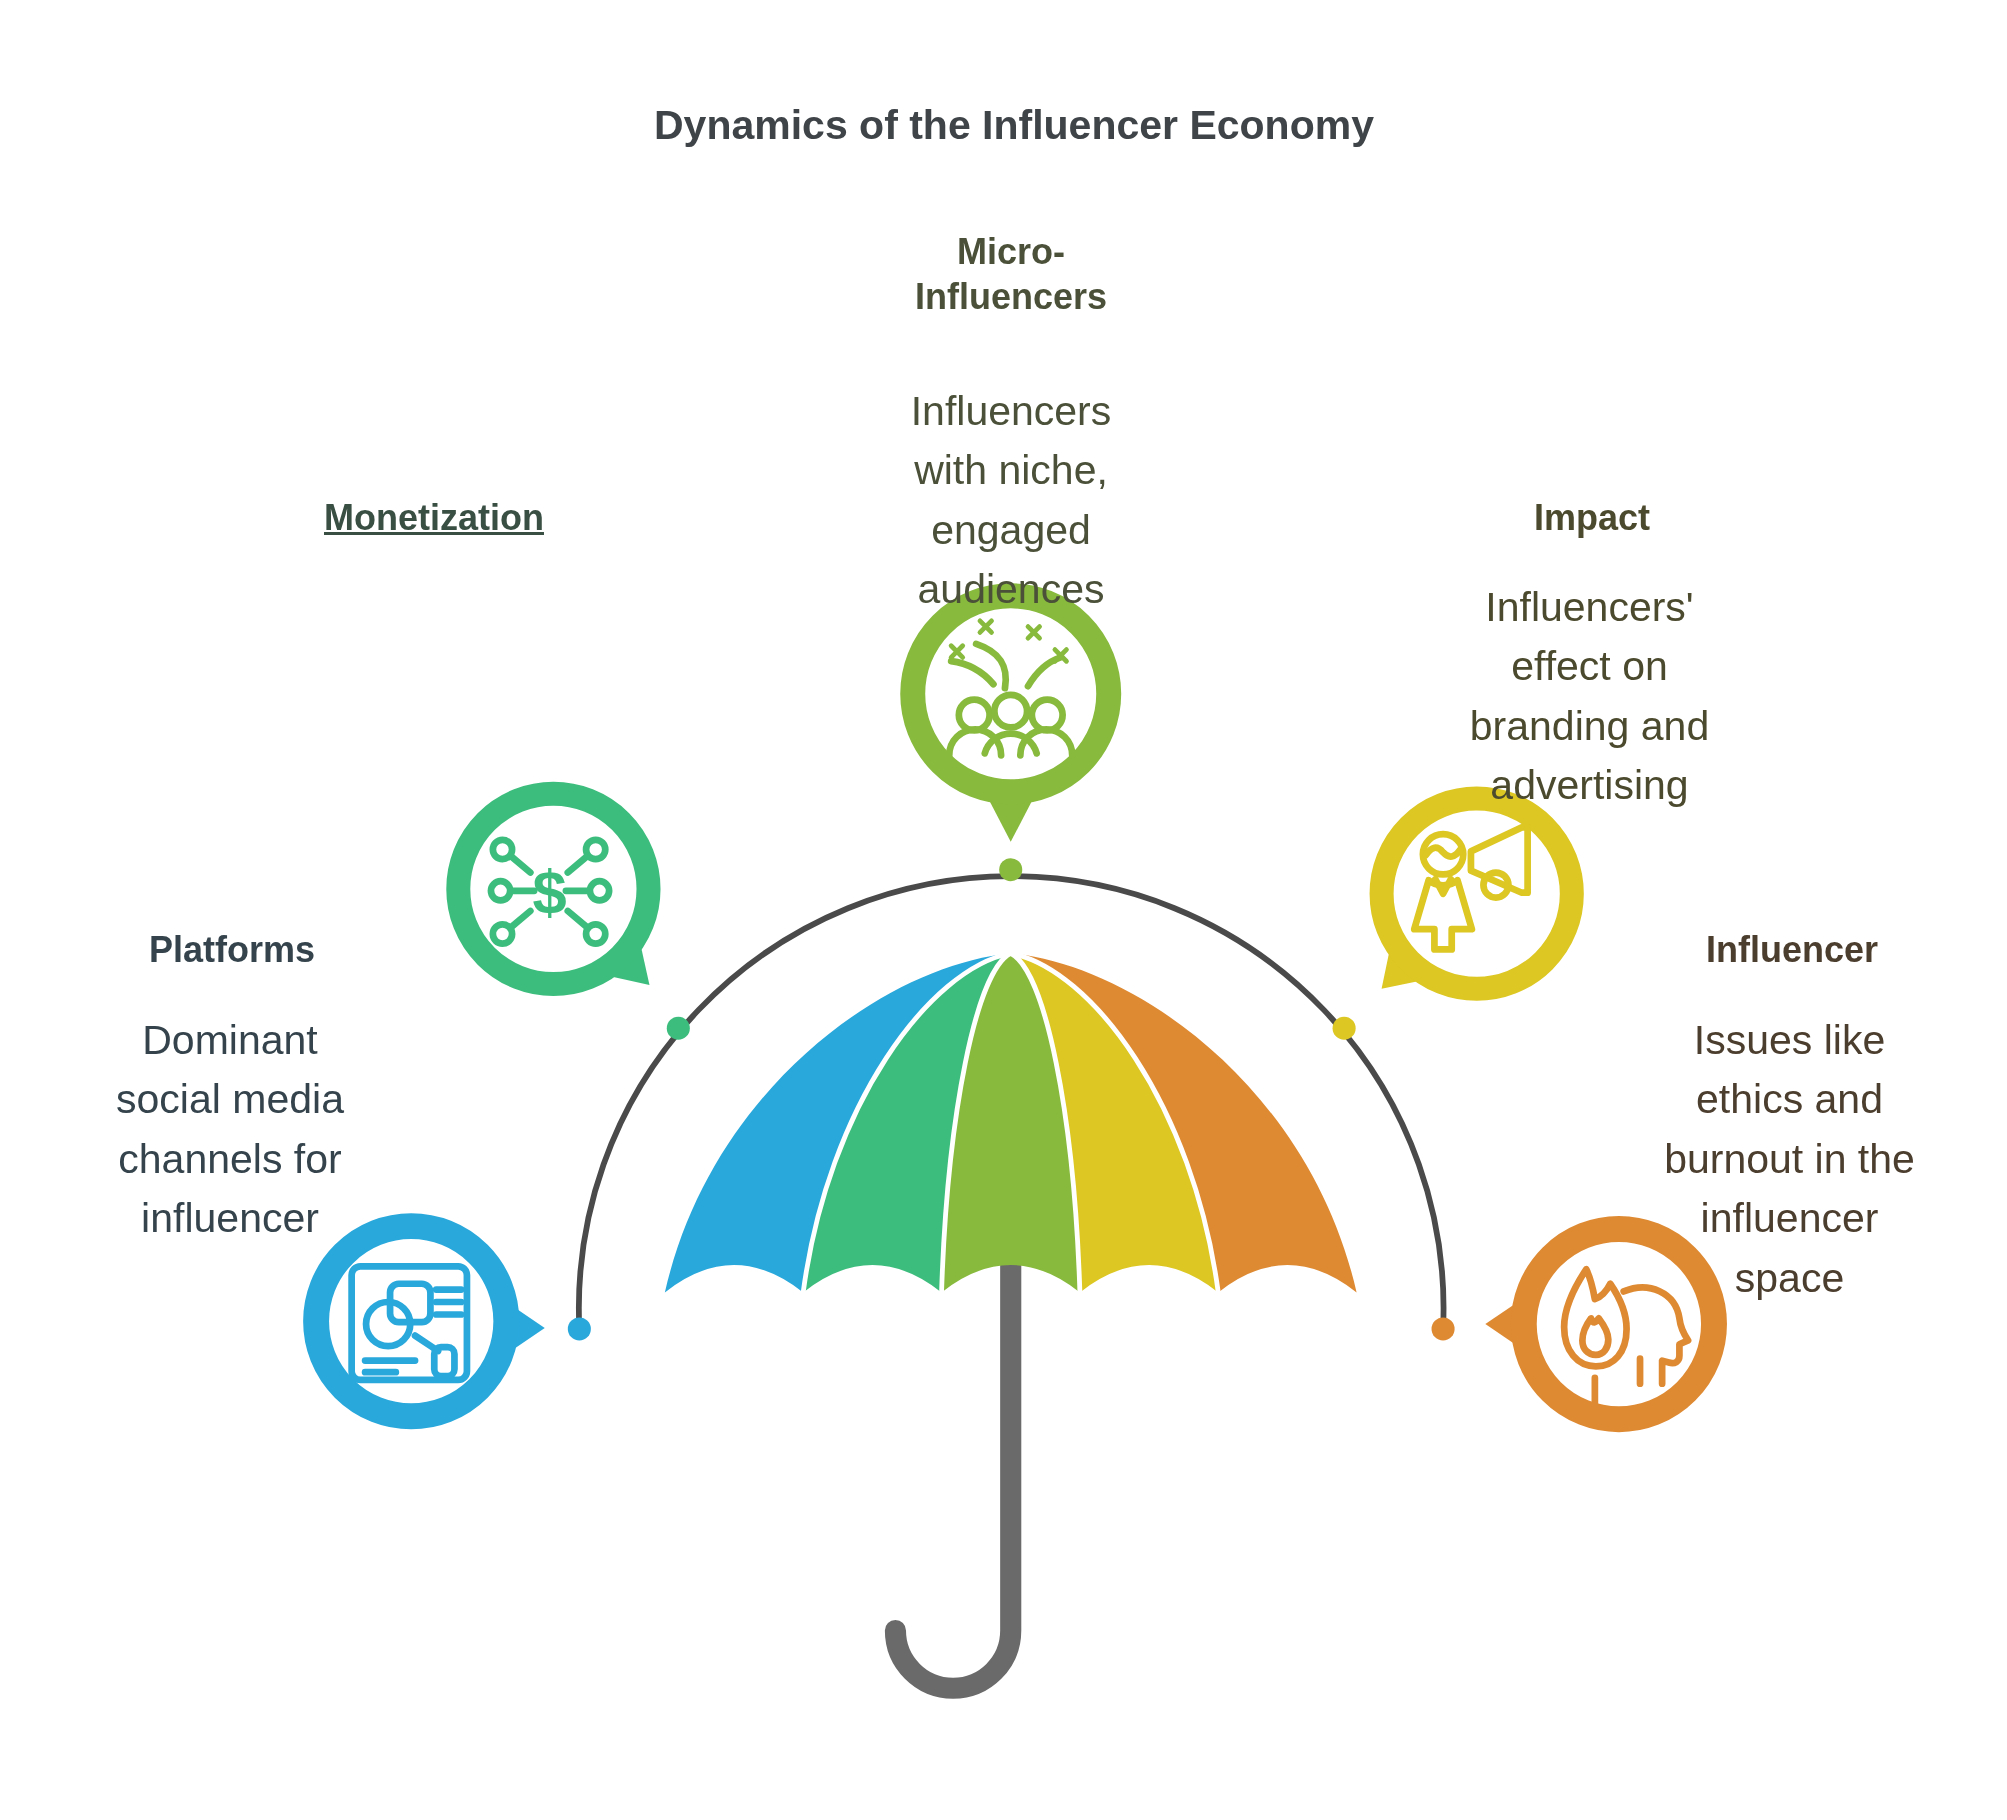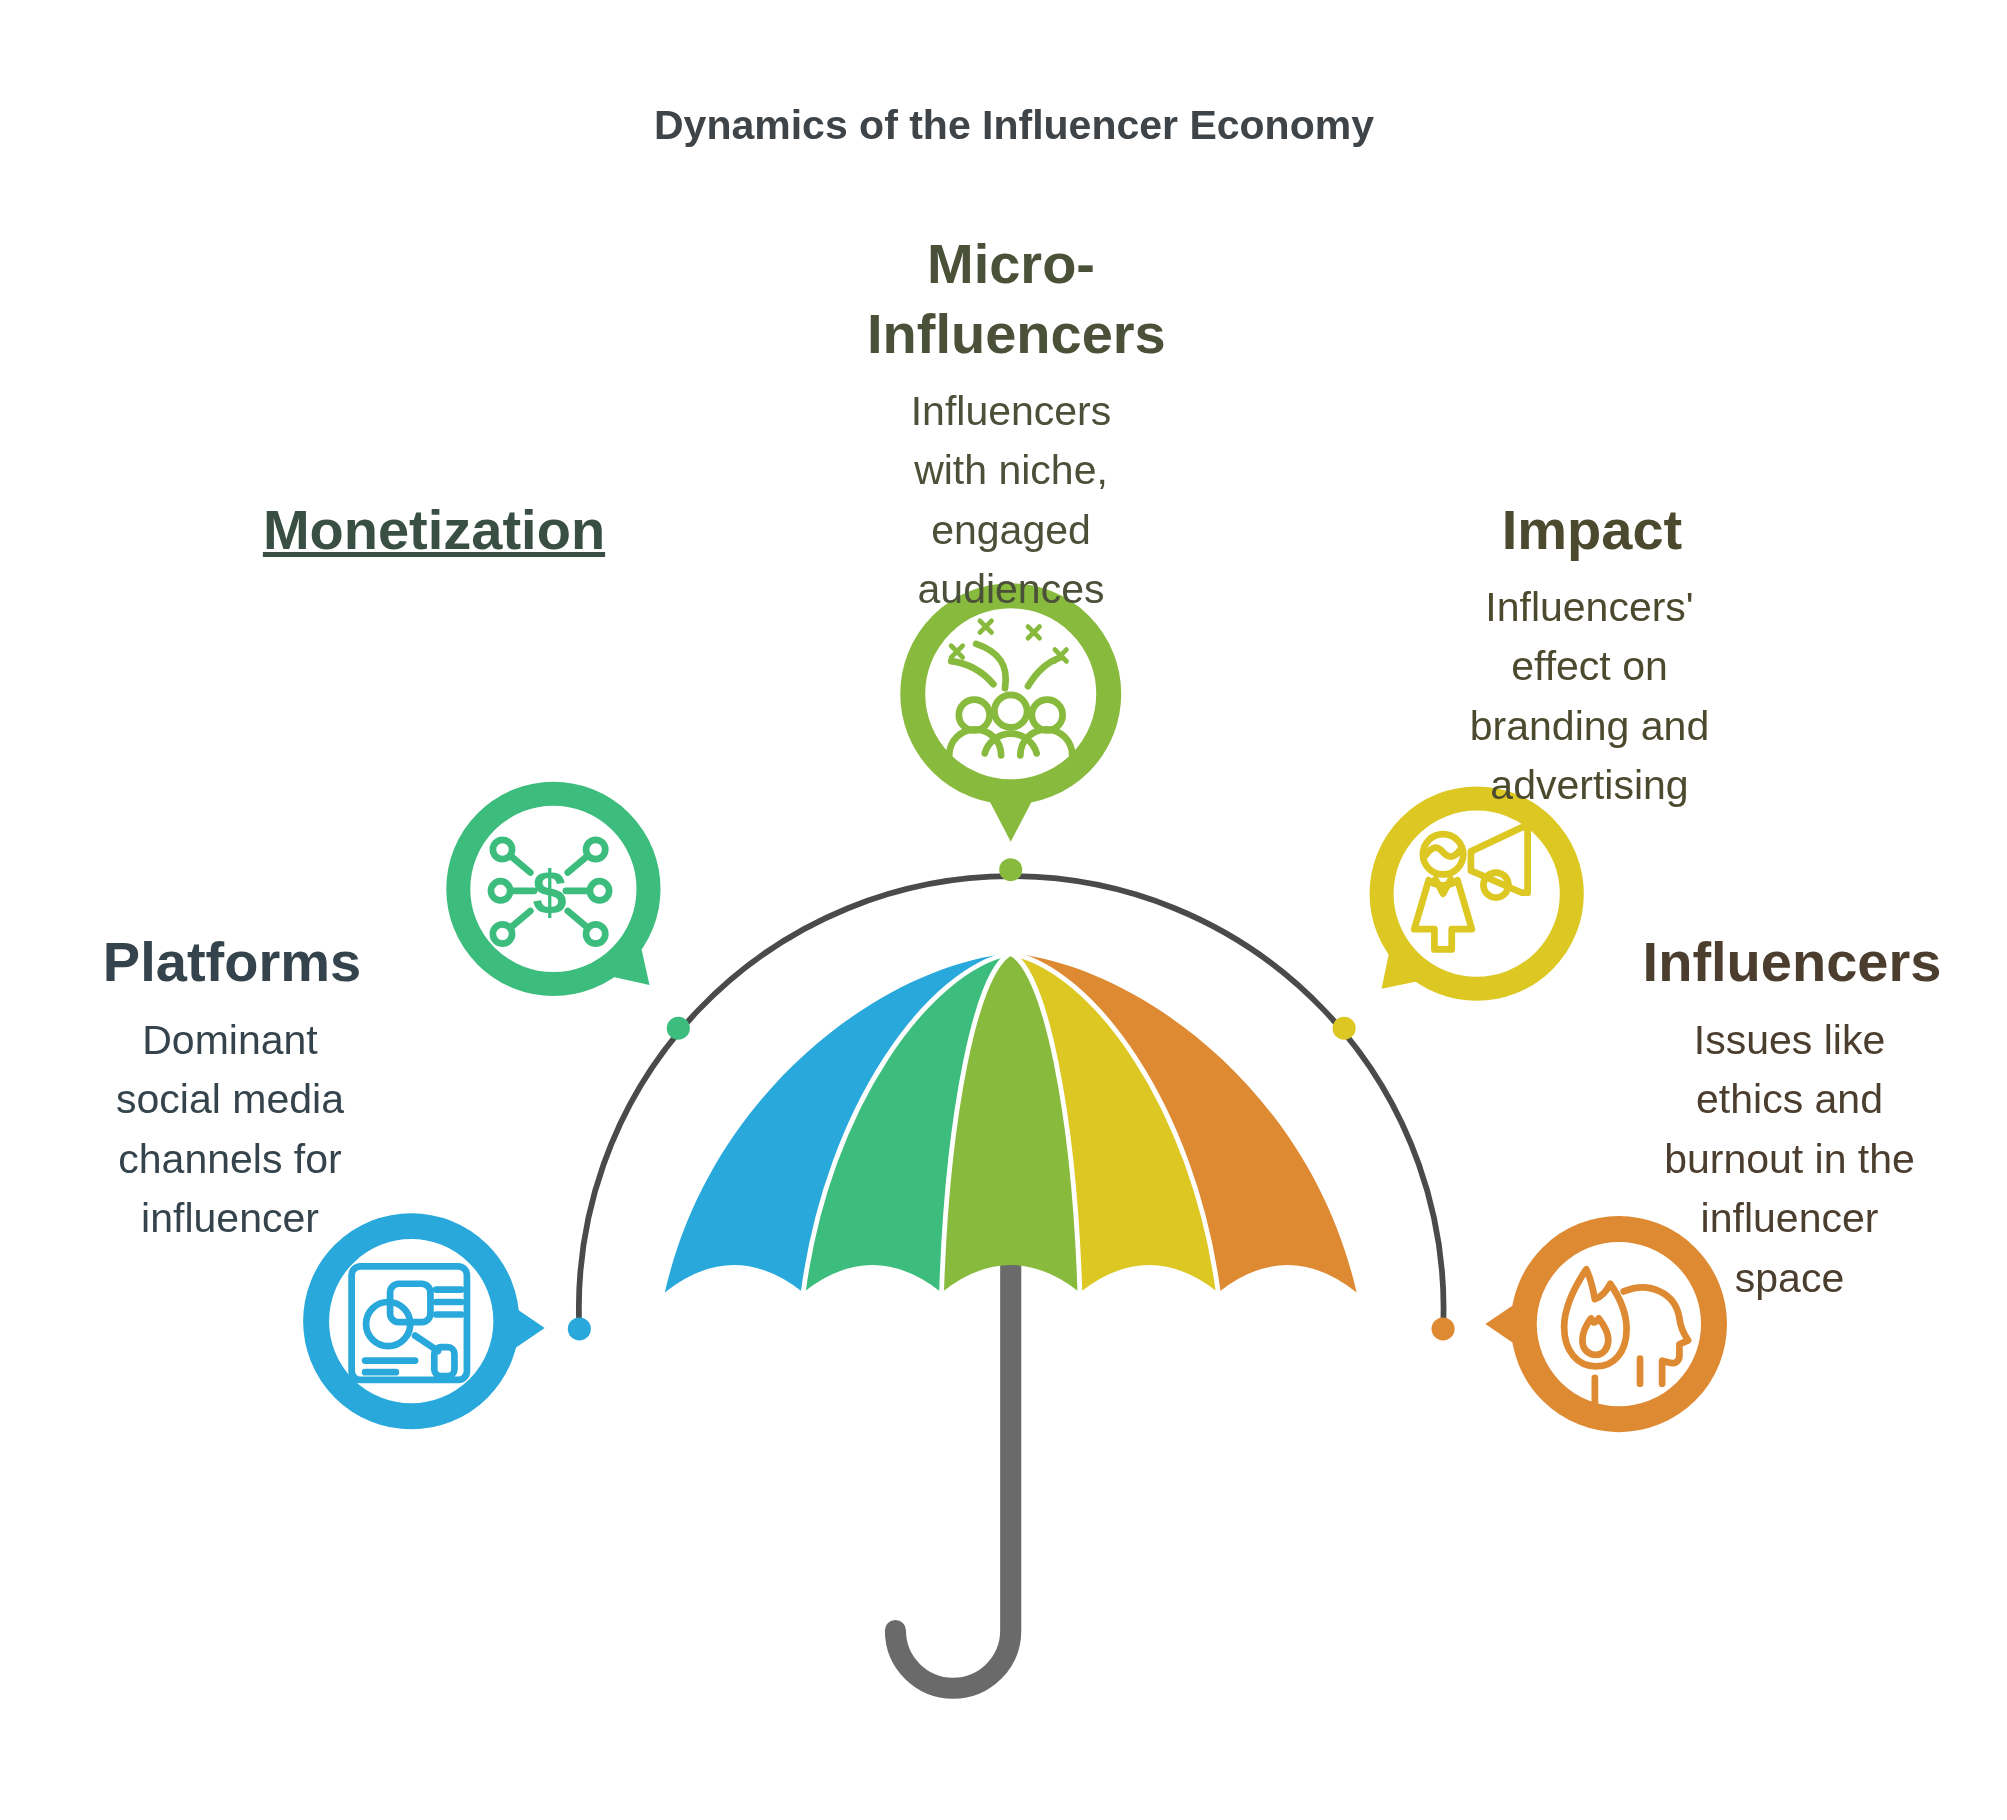--- a/index.html
+++ b/index.html
@@ -5,21 +5,21 @@
   html,body{margin:0;padding:0;background:#ffffff;}
   .canvas{
     position:relative;width:2008px;height:1821px;background:#ffffff;
     font-family:"Liberation Sans","DejaVu Sans",sans-serif;overflow:hidden;
   }
   svg.layer{position:absolute;left:0;top:0;}
   .title{
     position:absolute;font-weight:700;font-size:41px;text-align:center;
     color:var(--c-title_text);
   }
-  .heading{position:absolute;font-weight:700;font-size:56px;line-height:1.25;text-align:center;}
+  .heading{position:absolute;font-weight:700;font-size:36px;line-height:1.25;text-align:center;}
   .body-text{position:absolute;font-size:41px;line-height:1.45;text-align:center;}
   .c-micro{color:var(--c-micro_text);}
   .c-monetization{color:var(--c-monetization_text);}
   .c-impact{color:var(--c-impact_text);}
   .c-platforms{color:var(--c-platforms_text);}
   .c-challenges{color:var(--c-challenges_text);}
   
   .f-blue{fill:var(--c-blue);}   .s-blue{stroke:var(--c-blue);}
   .f-green{fill:var(--c-green);} .s-green{stroke:var(--c-green);}
   .f-olive{fill:var(--c-olive);} .s-olive{stroke:var(--c-olive);}
@@ -153,17 +153,17 @@
   <div class="body-text c-micro" style="left:886px;top:382px;width:250px;">Influencers with niche, engaged audiences</div>
 
   <div class="heading c-monetization" style="left:213px;top:495px;width:442px;text-decoration:underline;">Monetization</div>
 
   <div class="heading c-impact" style="left:1400px;top:495px;width:384px;">Impact</div>
   <div class="body-text c-impact" style="left:1431px;top:578px;width:317px;">Influencers' effect on branding and advertising</div>
 
   <div class="heading c-platforms" style="left:40px;top:927px;width:384px;">Platforms</div>
   <div class="body-text c-platforms" style="left:86px;top:1011px;width:288px;">Dominant social media channels for influencer</div>
 
-  <div class="heading c-challenges" style="left:1600px;top:927px;width:384px;">Influencers</div>
+  <div class="heading c-challenges" style="left:1600px;top:927px;width:384px;">Influencer</div>
   <div class="body-text c-challenges" style="left:1650px;top:1011px;width:279px;">Issues like ethics and burnout in the influencer space</div>
 
 </div>
 
 
 </body></html>

